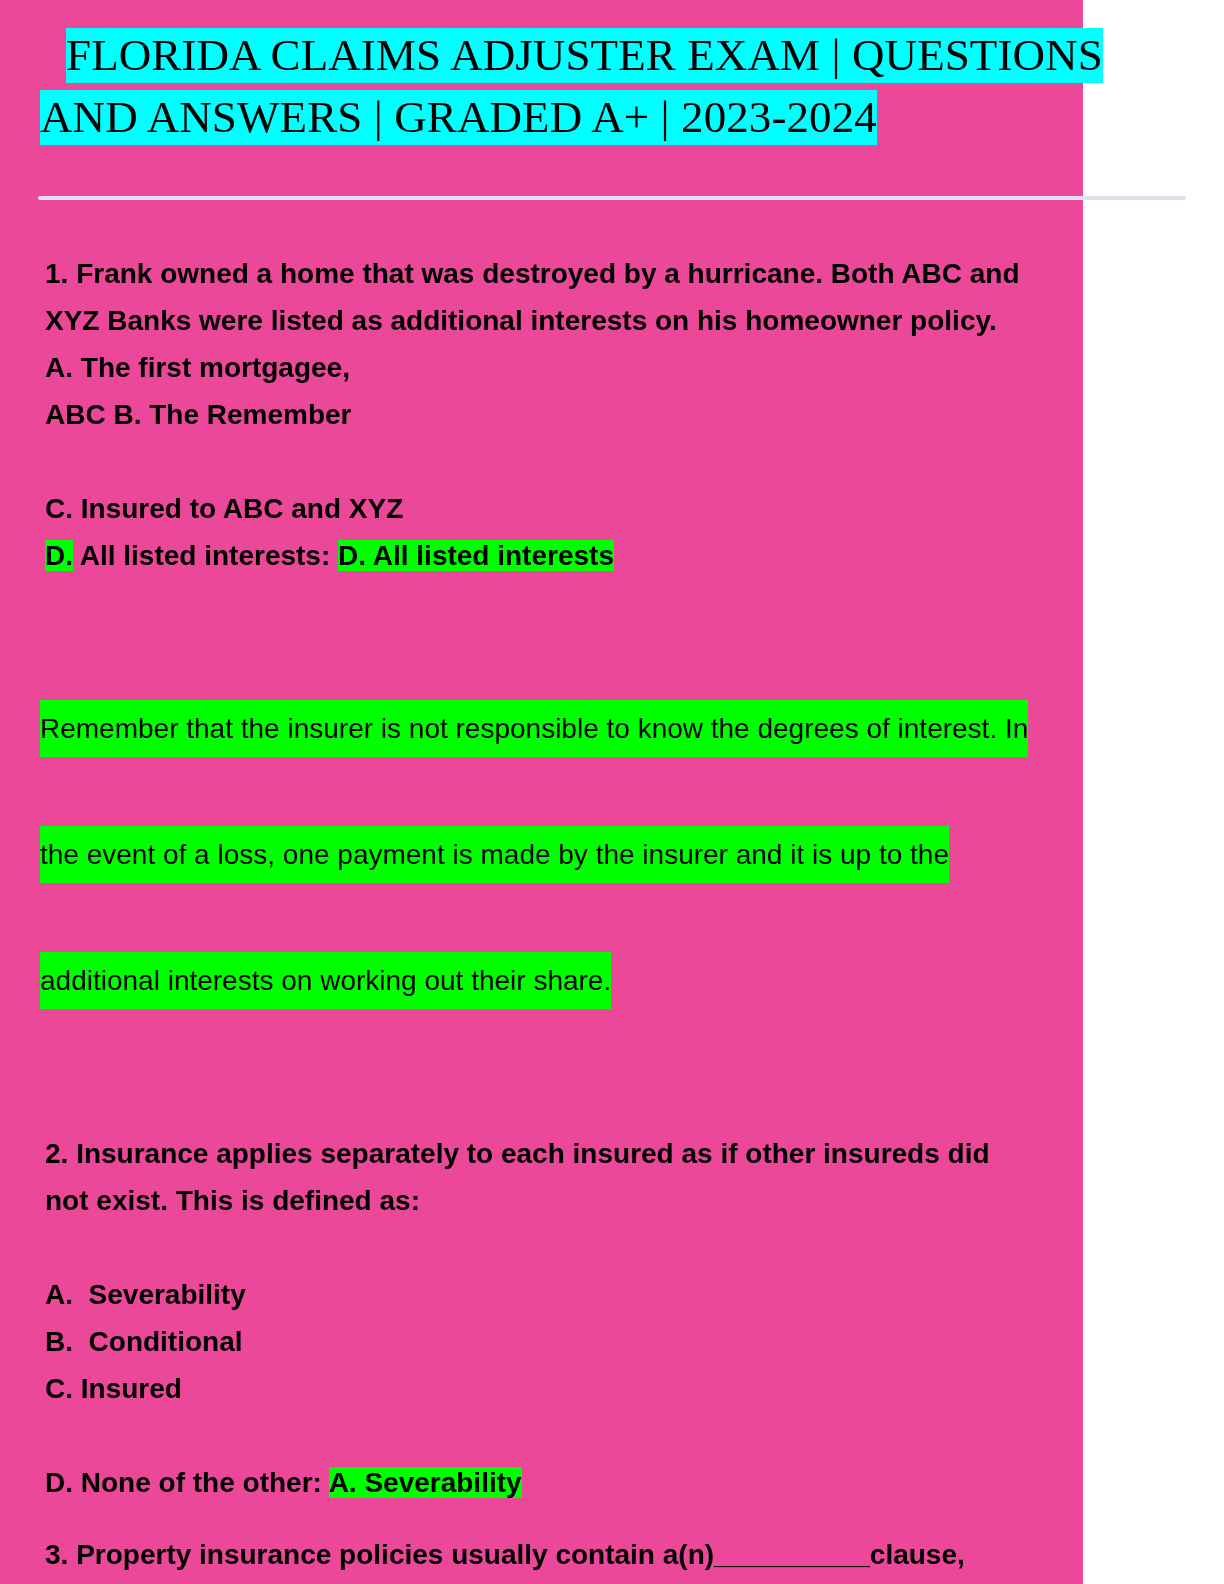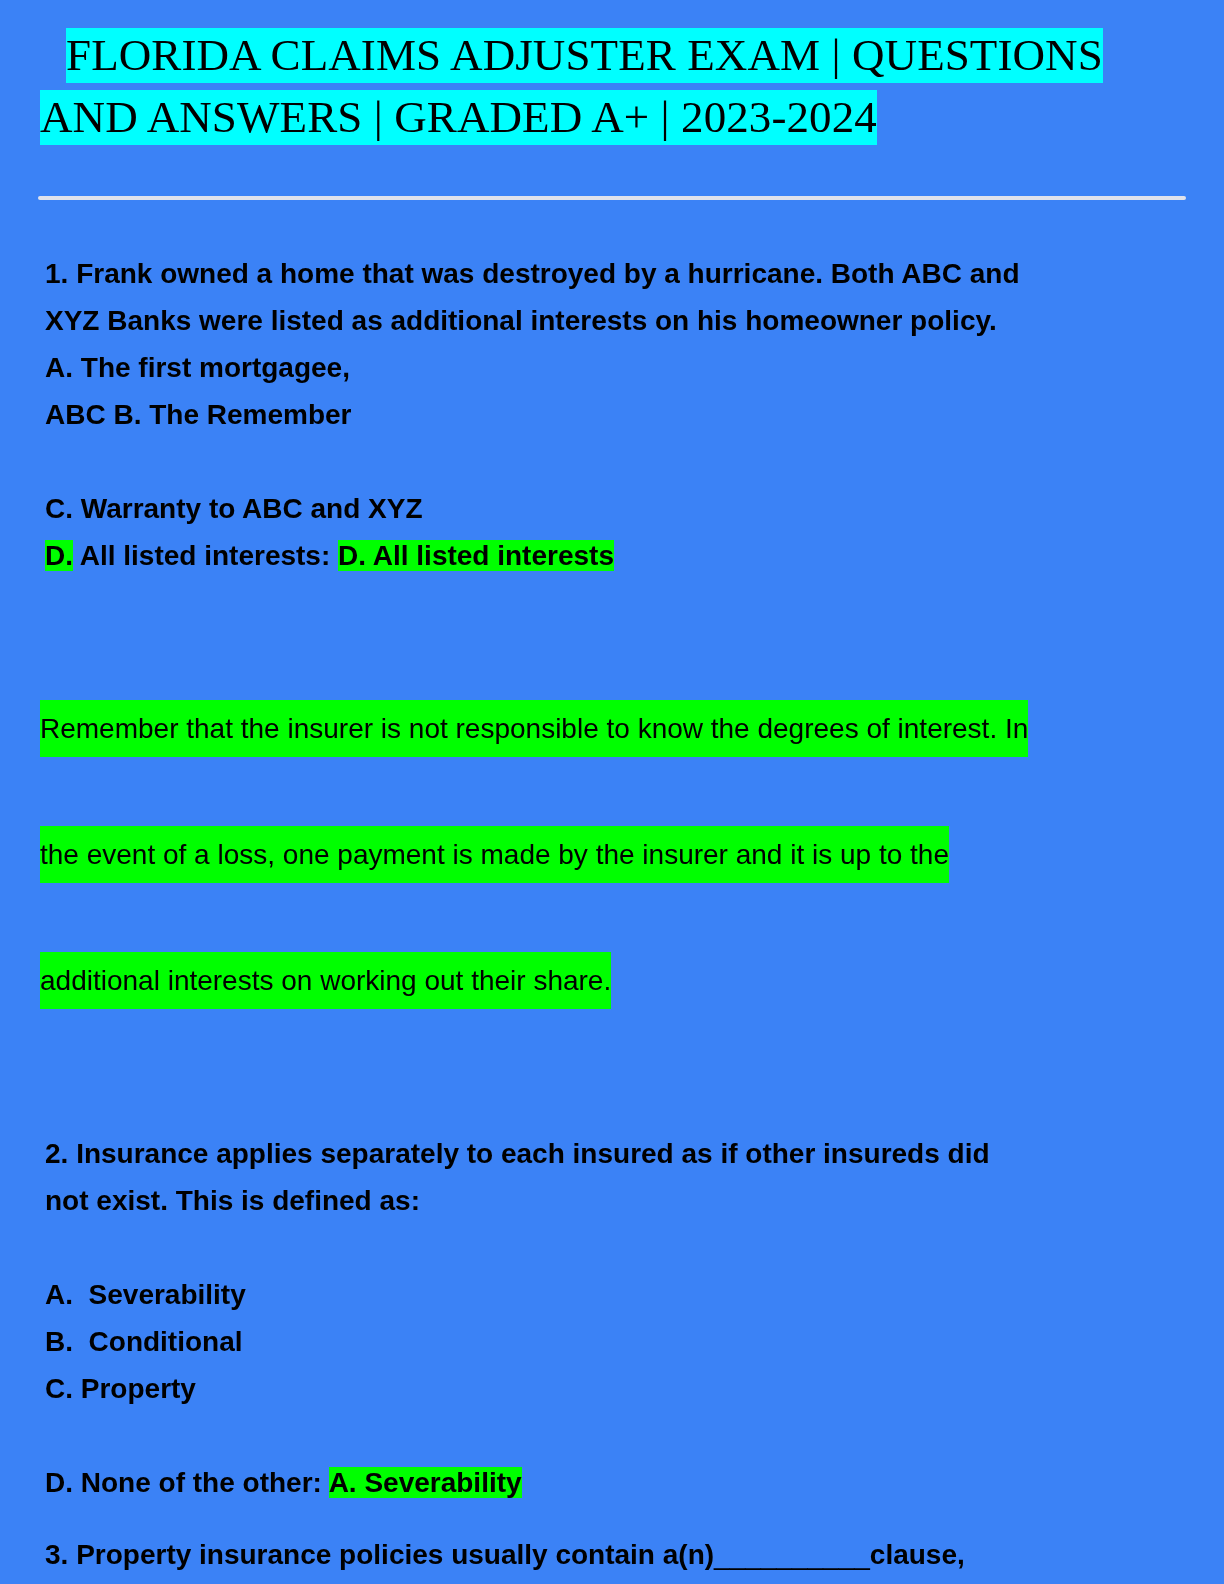--- a/index.html
+++ b/index.html
@@ -11,23 +11,23 @@
   body {
     width: 1224px;
     height: 1584px;
     overflow: hidden;
     font-family: "Liberation Sans", sans-serif;
     -webkit-font-smoothing: antialiased;
   }
 
   .page {
     position: relative;
-    width: 1224px;
+    width: 1083px;
     height: 1584px;
-    background: #3b82f6;
+    background: #ec4899;
     box-sizing: border-box;
   }
 
   
   .doc-title {
     position: absolute;
     left: 40px;
     top: 24px;
     width: 1146px;
     font-family: "Liberation Serif", "DejaVu Serif", serif;
@@ -95,21 +95,21 @@
     -webkit-box-decoration-break: clone;
   }
 
   .explain {
     font-weight: 400;
     white-space: pre-wrap;
   }
   .explain .hl-green { padding: 13px 0; }
 
   .blank-underline {
-    font-weight: 400;
+    font-weight: 700;
     text-decoration: none;
   }
 </style>
 </head>
 <body>
 
 <div class="page">
 
   <div class="doc-title">
     <span class="hl-cyan">FLORIDA CLAIMS ADJUSTER EXAM | QUESTIONS</span><br>
@@ -119,39 +119,39 @@
   <div class="divider"></div>
 
   <div class="body-content">
 
     <div class="qblock">
       <div class="line">1. Frank owned a home that was destroyed by a hurricane. Both ABC and</div>
       <div class="line">XYZ Banks were listed as additional interests on his homeowner policy.</div>
       <div class="line">A. The first mortgagee,</div>
       <div class="line">ABC B. The Remember</div>
       <div class="spacer"></div>
-      <div class="line">C. Warranty to ABC and XYZ</div>
+      <div class="line">C. Insured to ABC and XYZ</div>
       <div class="line"><span class="hl-green">D.</span><span> All listed interests:</span> <span class="ans">D. All listed interests</span></div>
       <div class="spacer"></div>
       <div class="explain">
         <div><span class="hl-green">Remember that the insurer is not responsible to know the degrees of interest. In</span></div>
         <div><span class="hl-green">the event of a loss, one payment is made by the insurer and it is up to the</span></div>
         <div><span class="hl-green">additional interests on working out their share.</span></div>
       </div>
     </div>
 
     <div class="spacer"></div>
 
     <div class="qblock">
       <div class="line">2. Insurance applies separately to each insured as if other insureds did</div>
       <div class="line">not exist. This is defined as:</div>
       <div class="spacer"></div>
       <div class="line">A.  Severability</div>
       <div class="line">B.  Conditional</div>
-      <div class="line">C. Property</div>
+      <div class="line">C. Insured</div>
       <div class="spacer"></div>
       <div class="line"><span>D. None of the other:</span> <span class="ans">A. Severability</span></div>
     </div>
 
     <div class="spacer-sm"></div>
 
     <div class="qblock">
       <div class="line"><span>3. Property insurance policies usually contain a(n)</span><span class="blank-underline">__________</span><span>clause,</span></div>
       <div class="spacer"></div>
       <div class="line">stating the insured cannot dump damaged property on the insurer and</div>

